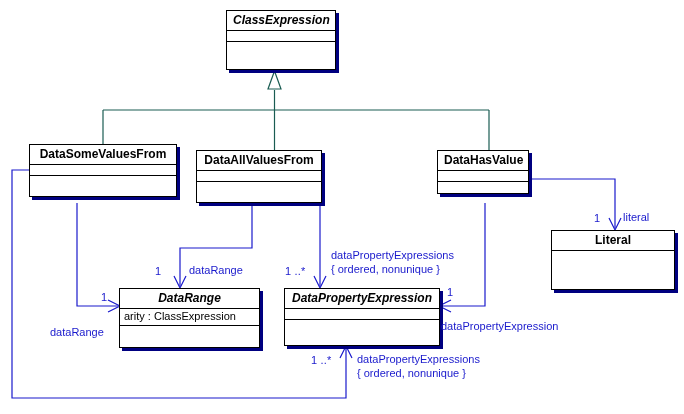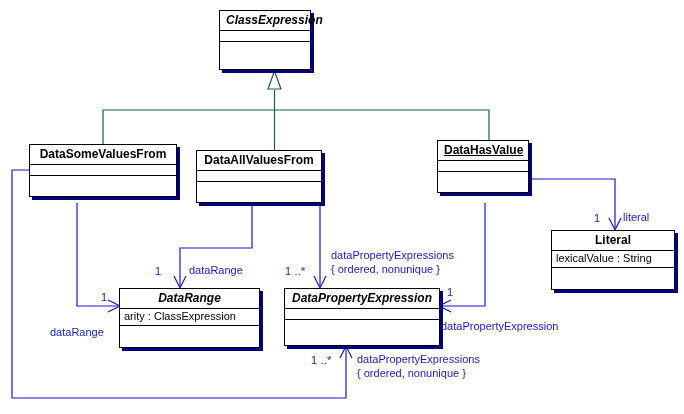--- a/index.html
+++ b/index.html
@@ -122,49 +122,46 @@
       <path d="M 340 358 L 346 346 L 352 358" stroke-width="1.2"></path>
 
       <path d="M 529 179 L 615 179 L 615 228"></path>
       <path d="M 609 218 L 615 230 L 621 218" stroke-width="1.2"></path>
 
       <path d="M 485 203 L 485 306 L 441 306"></path>
       <path d="M 451 300 L 439 306 L 451 312" stroke-width="1.2"></path>
     </g>
   </svg>
 
-  <div class="uml-class" id="box-class-expression" style="left:219px; top:10px; width:92px; height:60px;">
+  <div class="uml-class" id="box-class-expression" style="left:226px; top:10px; width:110px; height:60px;">
     <div class="uml-name abstract">ClassExpression</div>
     <div class="uml-attrs"></div>
     <div class="uml-ops"></div>
   </div>
 
   <div class="uml-class" id="box-data-some-values-from" style="left:29px; top:144px; width:148px; height:53px;">
     <div class="uml-name">DataSomeValuesFrom</div>
     <div class="uml-attrs"></div>
     <div class="uml-ops"></div>
   </div>
 
   <div class="uml-class" id="box-data-all-values-from" style="left:196px; top:150px; width:126px; height:53px;">
     <div class="uml-name">DataAllValuesFrom</div>
     <div class="uml-attrs"></div>
     <div class="uml-ops"></div>
   </div>
 
-  <div class="uml-class" id="box-data-has-value" style="left:437px; top:140px; width:92px; height:53px;text-decoration:underline;">
+  <div class="uml-class" id="box-data-has-value" style="left:437px; top:150px; width:92px; height:44px;">
     <div class="uml-name">DataHasValue</div>
     <div class="uml-attrs"></div>
     <div class="uml-ops"></div>
   </div>
 
   <div class="uml-class" id="box-literal" style="left:551px; top:230px; width:124px; height:60px;">
     <div class="uml-name">Literal</div>
-    <div class="uml-attrs">
-      <div class="uml-attr">lexicalValue : String</div>
-    </div>
     <div class="uml-ops"></div>
   </div>
 
   <div class="uml-class" id="box-data-range" style="left:119px; top:288px; width:141px; height:60px;">
     <div class="uml-name abstract">DataRange</div>
     <div class="uml-attrs">
       <div class="uml-attr">arity : ClassExpression</div>
     </div>
     <div class="uml-ops"></div>
   </div>

